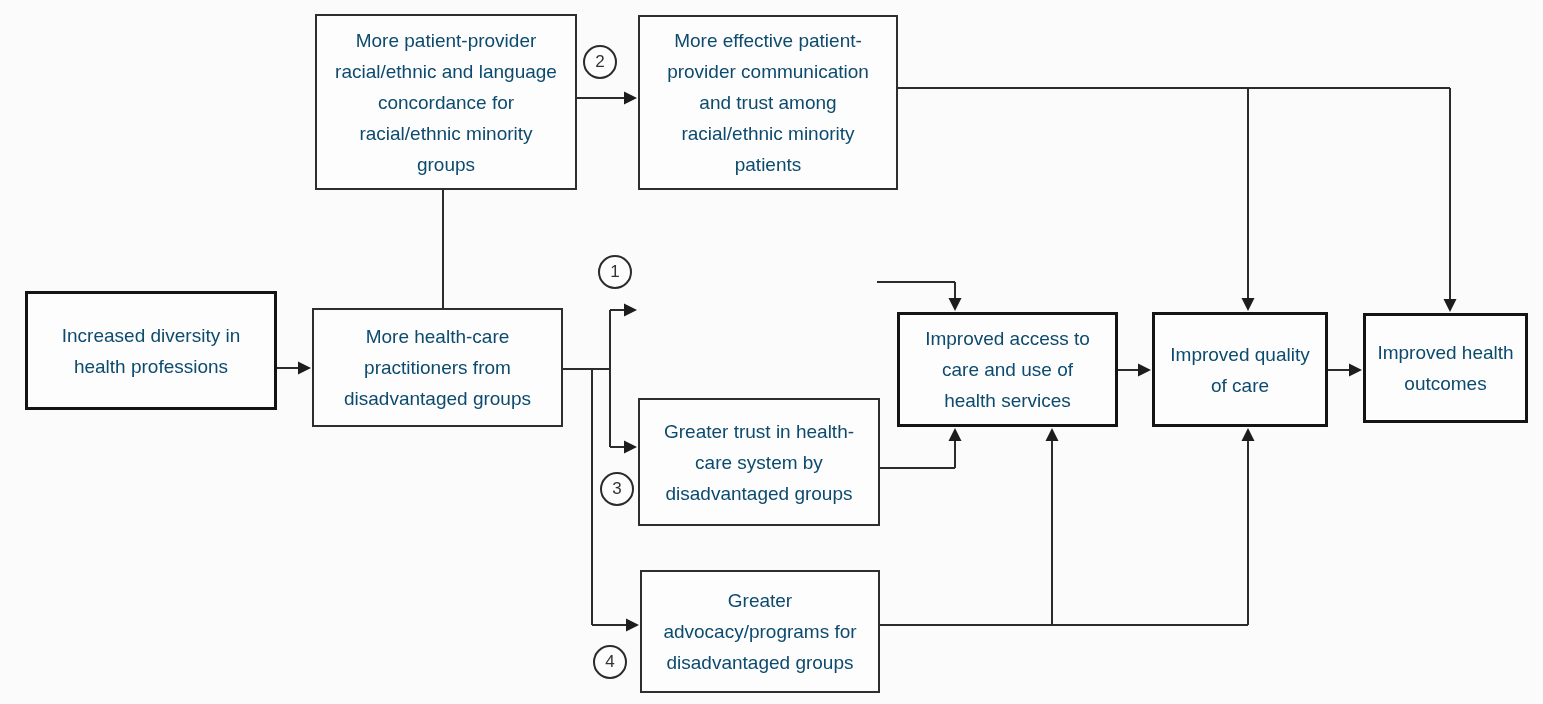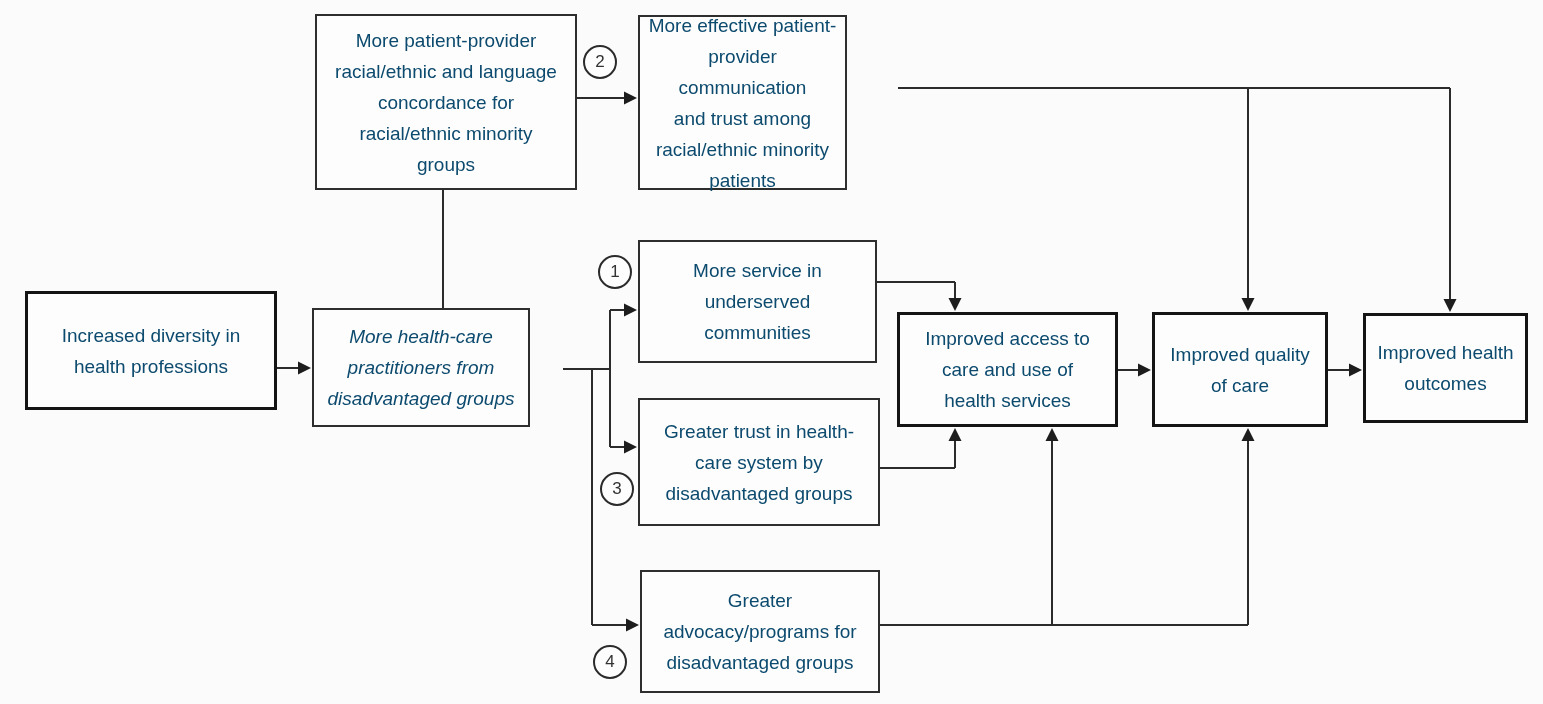--- a/index.html
+++ b/index.html
@@ -103,39 +103,36 @@
 
       <polygon points="955,428 948.5,441 961.5,441"></polygon>
       <polygon points="1052,428 1045.5,441 1058.5,441"></polygon>
       <polygon points="1248,428 1241.5,441 1254.5,441"></polygon>
     </g>
   </svg>
 
   <div class="node bold" style="left:25px;top:291px;width:252px;height:119px;">Increased diversity in
 health professions</div>
 
-  <div class="node" style="left:312px;top:308px;width:218px;height:119px;font-style:italic;">More health-care
+  <div class="node" style="left:312px;top:308px;width:251px;height:119px;">More health-care
 practitioners from
 disadvantaged groups</div>
 
   <div class="node" style="left:315px;top:14px;width:262px;height:176px;">More patient-provider
 racial/ethnic and language
 concordance for
 racial/ethnic minority
 groups</div>
 
-  <div class="node" style="left:638px;top:15px;width:209px;height:175px;">More effective patient-
+  <div class="node" style="left:638px;top:15px;width:260px;height:175px;">More effective patient-
 provider communication
 and trust among
 racial/ethnic minority
 patients</div>
 
-  <div class="node" style="left:638px;top:240px;width:239px;height:123px;">More service in
-underserved
-communities</div>
 
   <div class="node" style="left:638px;top:398px;width:242px;height:128px;">Greater trust in health-
 care system by
 disadvantaged groups</div>
 
   <div class="node" style="left:640px;top:570px;width:240px;height:123px;text-align:center;">Greater
 advocacy/programs for
 disadvantaged groups</div>
 
   <div class="node bold" style="left:897px;top:312px;width:221px;height:115px;text-align:center;">Improved access to

